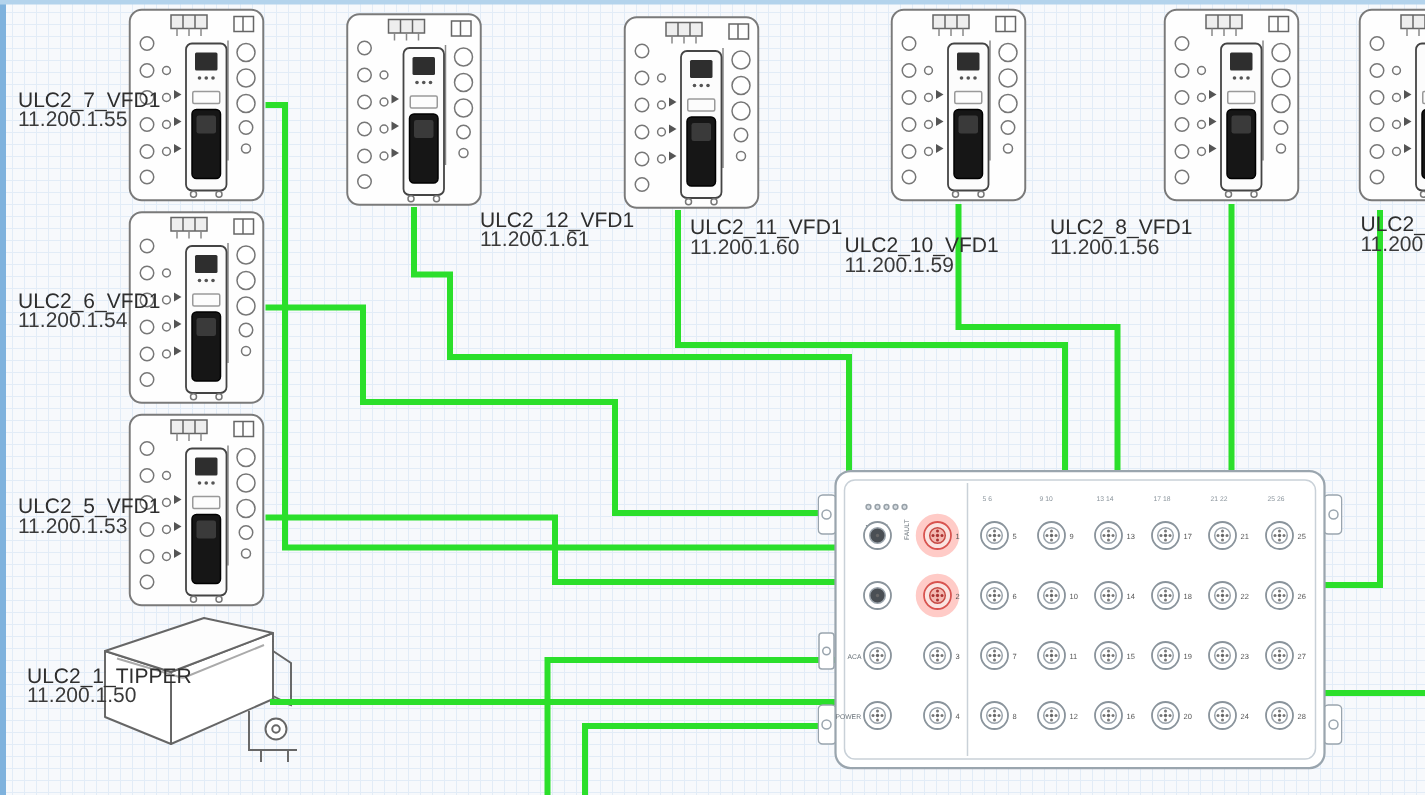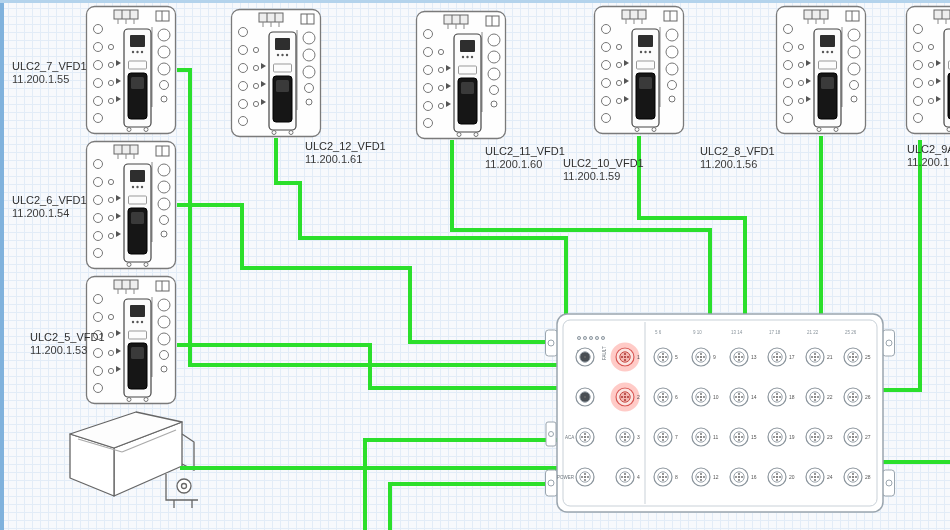--- a/index.html
+++ b/index.html
@@ -9,21 +9,21 @@
     background-image:linear-gradient(#e2ecf7 1px,transparent 1px),
                      linear-gradient(90deg,#e2ecf7 1px,transparent 1px);
     background-size:8px 8px;
     font-family:"Liberation Sans",sans-serif;
   }
   .edge-left{position:absolute;left:0;top:0;width:4px;height:100%;background:#7fb2dd;z-index:6}
   .edge-top{position:absolute;left:0;top:0;width:100%;height:3px;background:#b3d3ec;z-index:6}
   .dev{position:absolute;z-index:2}
   #cable-layer{position:absolute;left:0;top:0;z-index:3}
   #module-svg{position:absolute;left:545px;top:310px;z-index:4}
-  .dev-label{position:absolute;z-index:5;font-size:11px;line-height:13px;color:#2e2e2e;white-space:nowrap}
+  .dev-label{position:absolute;z-index:5;font-size:14px;line-height:13px;color:#2e2e2e;white-space:nowrap}
   .dev-label .ip{color:#3a3a3a}
 </style>
 </head>
 <body>
 
 <svg width="0" height="0" style="position:absolute">
   <defs>
     <symbol id="vfd-symbol" viewBox="0 0 92 130">
       <rect x="1.5" y="1.5" width="89" height="127" rx="8" fill="#fefefe" stroke="#7a7a7a" stroke-width="1.3"></rect>
       <rect x="29" y="5" width="24" height="9" fill="#eee" stroke="#666"></rect>
@@ -139,29 +139,33 @@
     </svg>
 
   <div class="dev-label" style="left:12px;top:60px">
       <div>ULC2_7_VFD1</div>
       <div class="ip">11.200.1.55</div>
     </div>
   <div class="dev-label" style="left:12px;top:194px">
       <div>ULC2_6_VFD1</div>
       <div class="ip">11.200.1.54</div>
     </div>
-  <div class="dev-label" style="left:30px;top:331px">
+  <div class="dev-label" style="left:12px;top:331px">
       <div>ULC2_5_VFD1</div>
       <div class="ip">11.200.1.53</div>
     </div>
-  <div class="dev-label" style="left:305px;top:140px">
+  <div class="dev-label" style="left:18px;top:444px">
+      <div>ULC2_1_TIPPER</div>
+      <div class="ip">11.200.1.50</div>
+    </div>
+  <div class="dev-label" style="left:320px;top:140px">
       <div>ULC2_12_VFD1</div>
       <div class="ip">11.200.1.61</div>
     </div>
-  <div class="dev-label" style="left:485px;top:145px">
+  <div class="dev-label" style="left:460px;top:145px">
       <div>ULC2_11_VFD1</div>
       <div class="ip">11.200.1.60</div>
     </div>
   <div class="dev-label" style="left:563px;top:157px">
       <div>ULC2_10_VFD1</div>
       <div class="ip">11.200.1.59</div>
     </div>
   <div class="dev-label" style="left:700px;top:145px">
       <div>ULC2_8_VFD1</div>
       <div class="ip">11.200.1.56</div>

